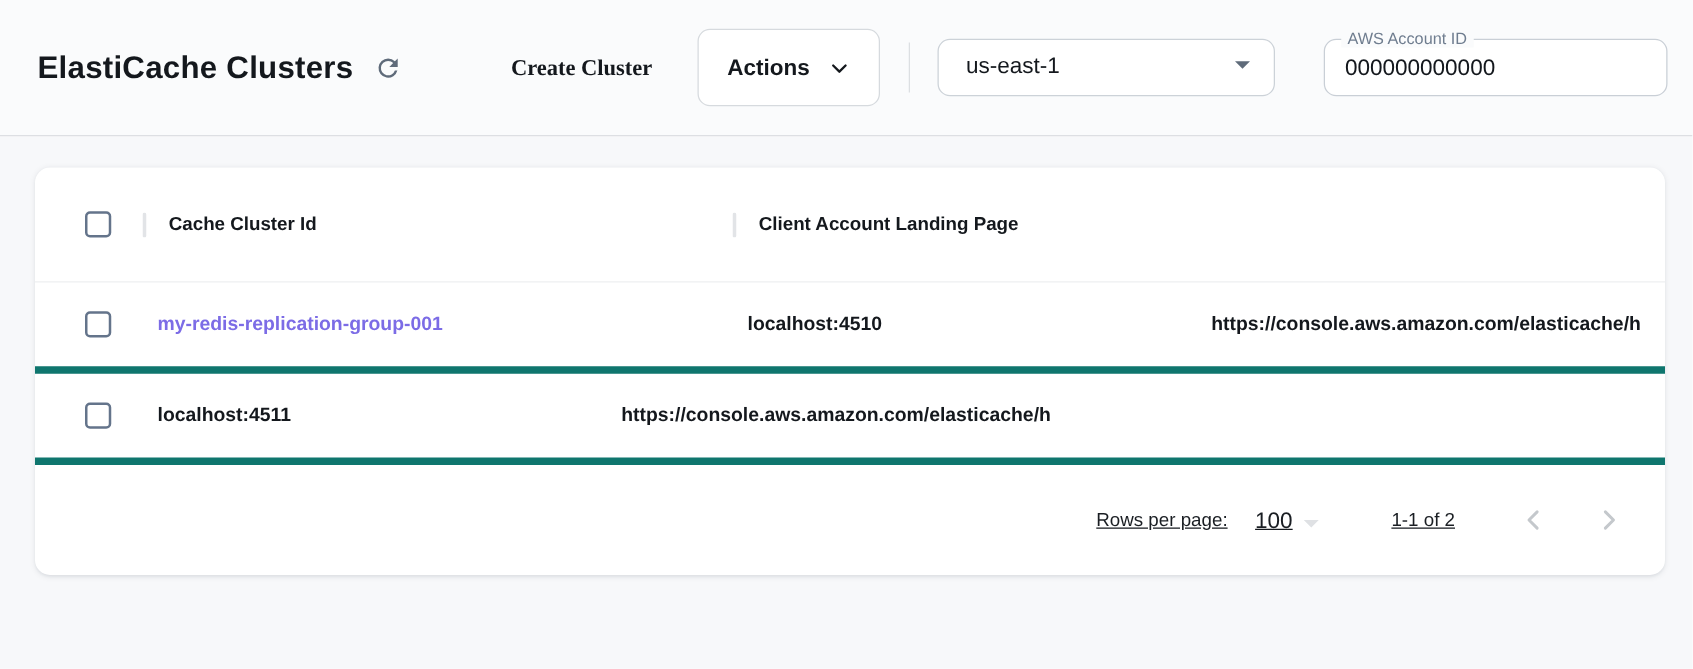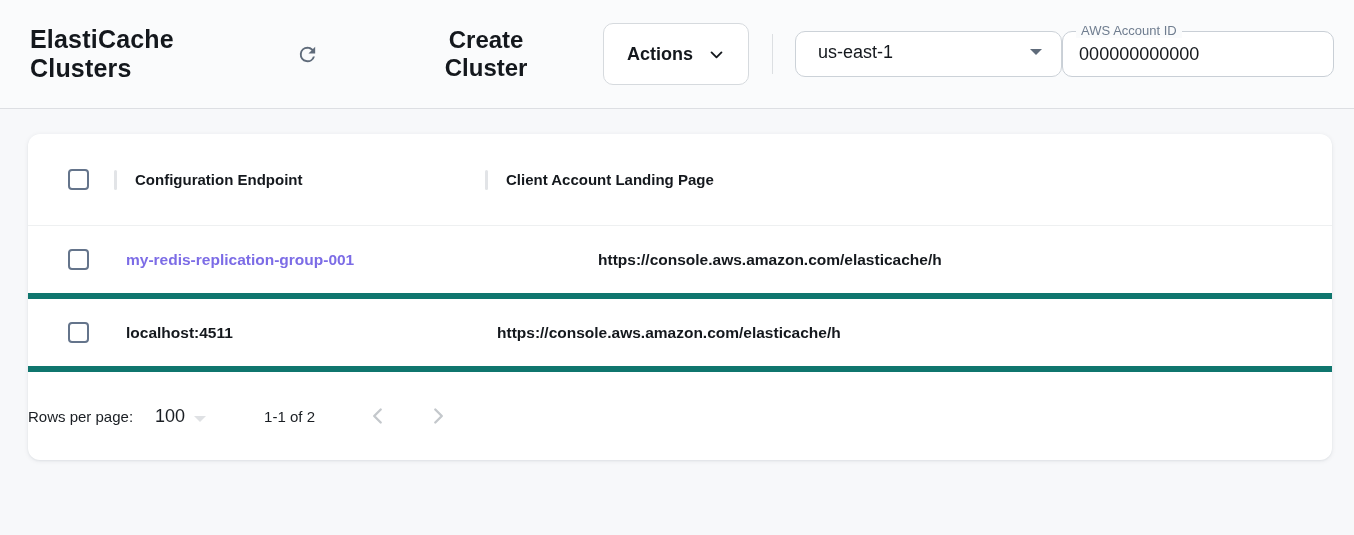--- a/index.html
+++ b/index.html
@@ -15,21 +15,21 @@
     height:109px; background:#fafbfc; border-bottom:1px solid #dddfe3;
     display:flex; align-items:center; padding:0 20px 0 30px;
   }
   .page-title { font-size:25px; font-weight:700; color:#14181d; letter-spacing:.2px; }
   .refresh-btn {
     margin-left:14px; width:28px; height:28px; border:none; background:none;
     display:flex; align-items:center; justify-content:center; cursor:pointer;
   }
   .create-cluster-btn {
     margin-left:84px; border:none; background:none; cursor:pointer;
-    font-family:Liberation Sans, sans-serif; font-size:24px; font-weight:600; color:#14181d;
+    font-family:Liberation Serif, serif; font-size:18px; font-weight:600; color:#14181d;
   }
   .actions-btn {
     margin-left:36px; height:62px; padding:0 23px; background:#fff;
     border:1px solid #d6dade; border-radius:10px; cursor:pointer;
     display:flex; align-items:center; gap:15px;
     font-family:inherit; font-size:18px; font-weight:600; color:#14181d;
   }
   .vdivider { width:1px; height:40px; background:#dcdfe2; margin-left:23px; }
   .region-select {
     margin-left:22px; width:270px; height:46px; background:#fff;
@@ -56,21 +56,21 @@
   }
 
   
   .card {
     margin:25px 22px 0 28px; height:326px; background:#fff; border-radius:12px;
     box-shadow:0 1px 5px rgba(25,35,50,.08), 0 1px 2px rgba(25,35,50,.05);
     display:flex; flex-direction:column; overflow:hidden;
   }
   .thead { height:92px; display:flex; align-items:center; border-bottom:1px solid #eef0f1; }
   .trow  { height:73px; display:flex; align-items:center; border-bottom:6px solid #0f766e;font-weight:bold; }
-  .tfoot { flex:1; display:flex; align-items:center; padding-right:32px; }
+  .tfoot { flex:1; display:flex; align-items:center; justify-content:flex-end; padding-right:32px;text-decoration:underline; }
 
   .col-check { flex:0 0 86px; display:flex; align-items:center; }
   .col-id { flex:0 0 472px; }
   .col-endpoint { flex:0 0 371px; }
   .col-url { flex:1 1 auto; min-width:0; }
 
   .hcell { display:flex; align-items:center; font-size:15px; font-weight:700; color:#14181d; overflow:hidden; white-space:nowrap; }
   .hsep { flex:none; width:3px; height:20px; background:#e2e4e7; border-radius:2px; margin-right:18px; }
   .dcell { padding-left:12px; font-size:15.5px; color:#14181d; overflow:hidden; white-space:nowrap; }
 
@@ -131,37 +131,38 @@
     <input class="account-input" type="text" value="000000000000" style="">
   </div>
 </div>
 
 <div class="card">
 
   <div class="thead">
     <div class="col-check">
       <div class="checkbox"></div>
     </div>
-    <div class="hcell col-endpoint">
+    <div class="hcell col-id">
       <span class="hsep"></span>
-      <span>Configuration Endpoint</span>
+      <span>Cache Cluster Id</span>
     </div>
     <div class="hcell col-url">
       <span class="hsep"></span>
       <span>Client Account Landing Page</span>
     </div>
   </div>
 
   <div class="trow">
     <div class="col-check">
       <div class="checkbox"></div>
     </div>
     <div class="dcell col-id">
       <a class="row-link">my-redis-replication-group-001</a>
     </div>
+    <div class="dcell col-endpoint">localhost:4510</div>
     <div class="dcell col-url">https://console.aws.amazon.com/elasticache/h</div>
   </div>
 
   <div class="trow">
     <div class="col-check">
       <div class="checkbox"></div>
     </div>
     <div class="dcell col-endpoint">localhost:4511</div>
     <div class="dcell col-url">https://console.aws.amazon.com/elasticache/h</div>
   </div>

